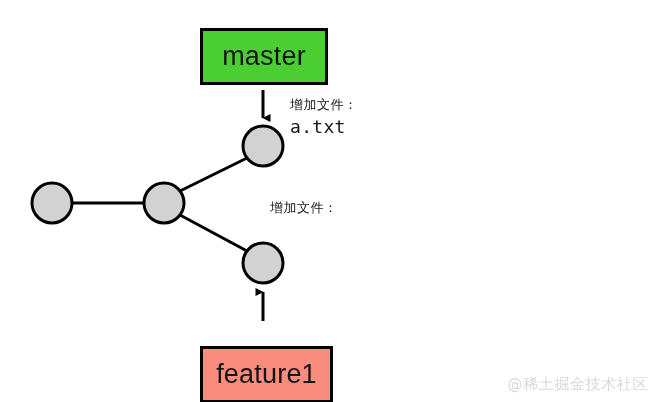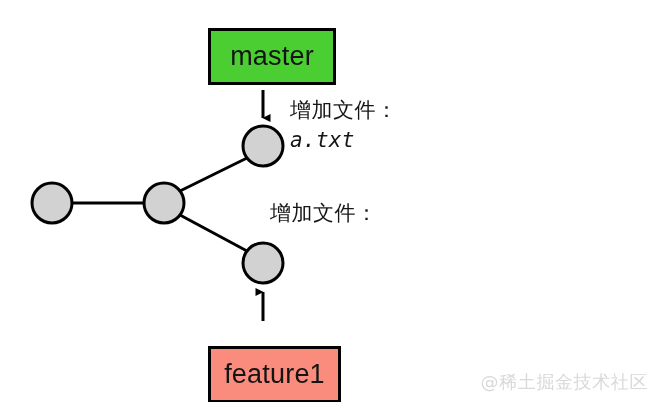--- a/index.html
+++ b/index.html
@@ -28,21 +28,20 @@
     position: absolute;
     box-sizing: border-box;
     border: 3px solid #000000;
     display: flex;
     align-items: center;
     justify-content: center;
     font-family: "Liberation Sans", sans-serif;
     font-size: 27px;
     color: #141414;
     letter-spacing: 0.2px;
-    margin-left: 8px;
   }
   #box-master {
     left: 200px;
     top: 28px;
     width: 128px;
     height: 57px;
   }
   #box-feature1 {
     left: 200px;
     top: 346px;
@@ -51,45 +50,44 @@
   }
   .commit-label {
     position: absolute;
     font-family: "Liberation Sans", sans-serif;
     color: #161616;
     line-height: 1.34;
     white-space: nowrap;
   }
   .commit-label .label-cn {
     display: block;
-    font-size: 21px;
+    font-size: 13px;
     letter-spacing: 0.5px;
   }
   .commit-label .label-file {
     display: block;
     font-family: "DejaVu Sans Mono", "Liberation Mono", monospace;
-    font-size: 21px;
+    font-size: 18px;
     letter-spacing: 0.3px;
     margin-top: 2px;
-    font-style: italic;
   }
   #label-a {
     left: 290px;
     top: 96px;
   }
   #label-b {
     left: 270px;
     top: 199px;
   }
   #watermark {
     position: absolute;
     right: 12px;
     bottom: 8px;
     font-family: "DejaVu Sans", sans-serif;
-    font-size: 18px;
+    font-size: 15px;
     color: #d9d9d9;
     letter-spacing: 0.6px;
     white-space: nowrap;
   }
 </style>
 </head>
 <body>
 
 <div id="canvas">
 

